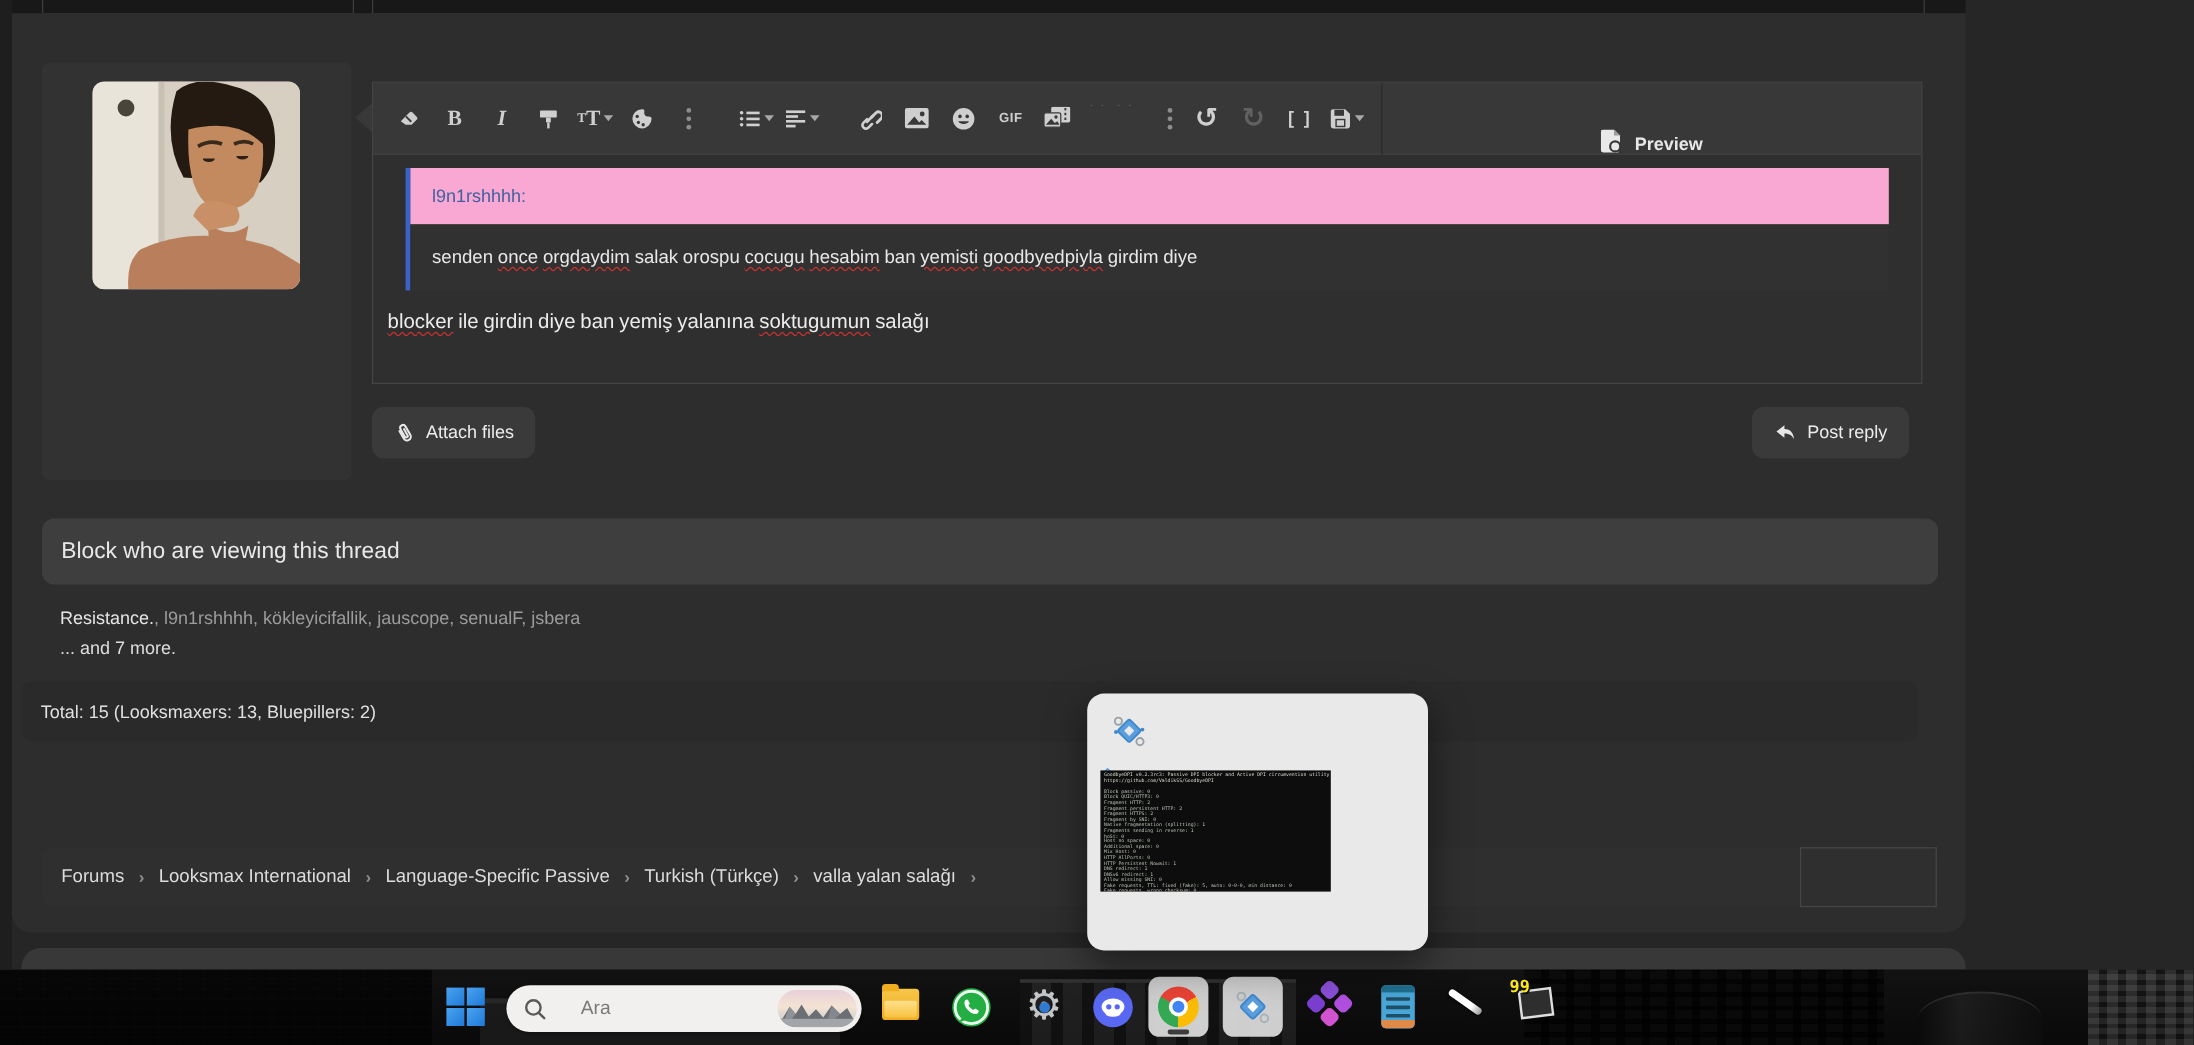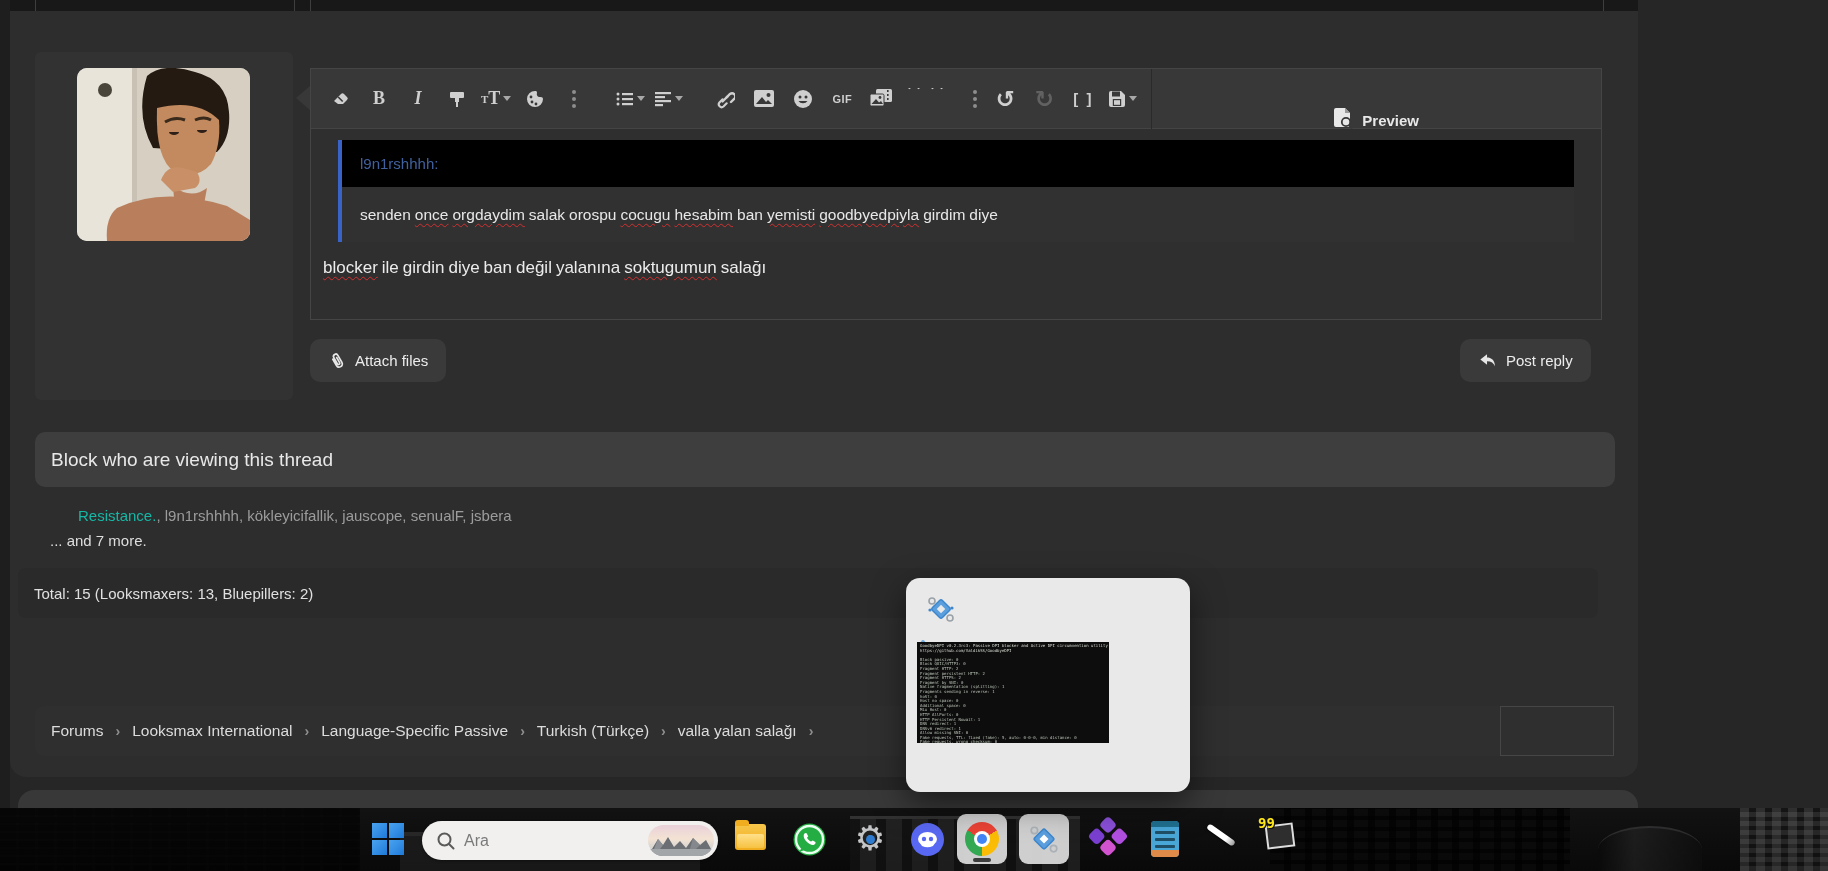--- a/index.html
+++ b/index.html
@@ -34,37 +34,37 @@
   .gif-label{font-size:11px;font-weight:800;letter-spacing:.5px;color:#cfcfcf;font-family:"Liberation Sans",sans-serif;}
   .uglyph{font-family:"DejaVu Sans",sans-serif;font-size:23px;font-weight:bold;}
   .dim{color:#616161;}
   .bbcode{font-size:15px;font-weight:bold;letter-spacing:2px;}
   .quote-glyph{font-family:"DejaVu Serif",serif;font-weight:bold;font-size:40px;line-height:10px;height:22px;overflow:hidden;display:block;}
   #tb-sep{width:1px;height:60px;background:#2a2a2a;margin-left:14px;}
   #preview-section{flex:1;height:60px;display:flex;align-items:flex-end;justify-content:center;gap:9px;color:#e8e8e8;font-weight:bold;font-size:15px;cursor:pointer;}
 
   #editor-body{padding:10px 10px 0 10px;font-size:17px;}
   #quote-block{margin:1px 17px 0 17px;border-left:4px solid #3a63c8;}
-  #quote-head{background:#000000;height:47px;display:flex;align-items:center;padding-left:18px;
+  #quote-head{background:#f9a8d4;height:47px;display:flex;align-items:center;padding-left:18px;
               color:#41619e;font-size:15px;}
   #quote-body{background:#313131;height:55px;display:flex;align-items:center;padding-left:18px;font-size:15.5px;color:#e8e8e8;}
   #reply-line{margin:16px 0 0 2px;color:#ececec;}
   .sp{text-decoration-line:underline;text-decoration-style:wavy;text-decoration-color:#d43030;text-decoration-thickness:1px;text-underline-offset:3px;}
   .tok{margin-right:4px;}
 
   
   .pill-btn{display:flex;align-items:center;gap:9px;background:#3a3a3a;border-radius:10px;color:#ececec;font-size:15px;
             height:43px;padding:0 18px;box-sizing:border-box;cursor:pointer;}
   #attach-btn{left:310px;top:339px;}
   #post-reply-btn{left:1460px;top:339px;}
 
   
   #viewers-bar{left:35px;top:432px;width:1580px;height:55px;background:#3e3e3e;border-radius:10px;display:flex;align-items:center;padding-left:16px;box-sizing:border-box;font-size:19px;color:#e8e8e8;}
   #viewers-list{left:50px;top:503px;font-size:15px;line-height:25px;color:#9c9c9c;}
-  #viewers-list .lead{color:#14b8a6;margin-left:28px;}
+  #viewers-list .lead{color:#e5e5e5;}
   #viewers-more{color:#dedede;}
   #total-bar{left:18px;top:568px;width:1580px;height:50px;background:#2a2a2a;border-radius:8px;display:flex;align-items:center;padding-left:16px;box-sizing:border-box;font-size:15px;color:#e0e0e0;}
 
   
   #breadcrumb-bar{left:35px;top:706px;width:1580px;height:50px;background:#2f2f2f;border-radius:8px;display:flex;align-items:center;gap:12px;padding-left:16px;box-sizing:border-box;font-size:15.5px;}
   .crumb{color:#dcdcdc;cursor:pointer;}
   .crumb-sep{color:#8f8f8f;font-size:14px;font-weight:bold;}
   #breadcrumb-ghost{left:1500px;top:706px;width:114px;height:50px;border:1px solid #464646;box-sizing:border-box;}
 
   
@@ -92,21 +92,21 @@
   #wp-shade{left:0;top:0;width:1828px;height:63px;background:linear-gradient(rgba(0,0,0,.18),rgba(0,0,0,.32));}
 
   .tb-icon{position:absolute;cursor:pointer;}
   .plate{position:absolute;width:50px;height:50px;background:rgba(221,221,221,.93);border-radius:9px;cursor:pointer;}
   #chrome-indicator{position:absolute;left:16px;bottom:2px;width:18px;height:4px;border-radius:2px;background:#3c3c3c;}
 
   #start-btn{left:372px;top:823px;width:32px;height:32px;display:grid;grid-template-columns:15px 15px;grid-template-rows:15px 15px;gap:2px;}
   #start-btn i{background:linear-gradient(135deg,#4aa3f0,#1f7ad8);}
 
   #search-pill{left:422px;top:821px;width:296px;height:39px;background:#f1f0ef;border-radius:20px;display:flex;align-items:center;box-shadow:0 1px 3px rgba(0,0,0,.4);}
-  #search-text{color:#7a7a7a;font-size:16px;margin-left:8px;}
+  #search-text{color:#7a7a7a;font-size:16px;margin-left:28px;}
   #search-scene{margin-left:auto;margin-right:4px;width:66px;height:31px;border-radius:16px;overflow:hidden;
       background:linear-gradient(180deg,#e9d0da 0%,#f4e3d3 45%,#dad6d1 70%,#ccd0d3 100%);position:relative;}
 
   #folder-icon{left:735px;top:824px;width:31px;height:26px;background:linear-gradient(#f7c64a,#f0ad1f);border-radius:3px;position:absolute;}
   #folder-icon:before{content:"";position:absolute;left:0;top:-4px;width:14px;height:6px;background:#f0ad1f;border-radius:3px 3px 0 0;}
   #folder-icon:after{content:"";position:absolute;left:2px;top:10px;width:27px;height:14px;background:linear-gradient(#ffe08a,#f6c242);border-radius:2px;}
 
   #whatsapp-icon{left:793px;top:823px;}
   #settings-icon{left:853px;top:820px;width:34px;height:36px;color:#c3c5c7;font-family:"DejaVu Sans",sans-serif;font-size:34px;line-height:36px;text-align:center;}
   #settings-dot{position:absolute;left:13px;top:15px;width:9px;height:9px;border-radius:50%;background:#2e7bd0;}
@@ -305,21 +305,21 @@
 
     <div id="editor-body">
       <div id="quote-block">
         <div id="quote-head">
             <span>l9n1rshhhh:</span>
           </div>
         <div id="quote-body">
             <span id="quote-text"><span class="tok">senden</span><span class="tok sp">once</span><span class="tok sp">orgdaydim</span><span class="tok">salak</span><span class="tok">orospu</span><span class="tok sp">cocugu</span><span class="tok sp">hesabim</span><span class="tok">ban</span><span class="tok sp">yemisti</span><span class="tok sp">goodbyedpiyla</span><span class="tok">girdim</span><span class="tok">diye</span></span>
           </div>
       </div>
-      <div id="reply-line"><span id="reply-text"><span class="tok sp">blocker</span><span class="tok">ile</span><span class="tok">girdin</span><span class="tok">diye</span><span class="tok">ban</span><span class="tok">değil</span><span class="tok">yalanına</span><span class="tok sp">soktugumun</span><span class="tok">salağı</span></span></div>
+      <div id="reply-line"><span id="reply-text"><span class="tok sp">blocker</span><span class="tok">ile</span><span class="tok">girdin</span><span class="tok">diye</span><span class="tok">ban</span><span class="tok">yemiş</span><span class="tok">yalanına</span><span class="tok sp">soktugumun</span><span class="tok">salağı</span></span></div>
     </div>
   </div>
 
   <div class="abs pill-btn" id="attach-btn">
     <svg width="18" height="20" viewBox="0 0 20 20" style="transform:rotate(-30deg)">
         <path d="M7 6 v8 a3.5 3.5 0 0 0 7 0 V5 a2.6 2.6 0 0 0-5.2 0 v8 a1.4 1.4 0 0 0 2.8 0 V6.5" fill="none" stroke="#e6e6e6" stroke-width="1.9" stroke-linecap="round"></path>
       </svg>
     <span>Attach files</span>
   </div>
   <div class="abs pill-btn" id="post-reply-btn">

